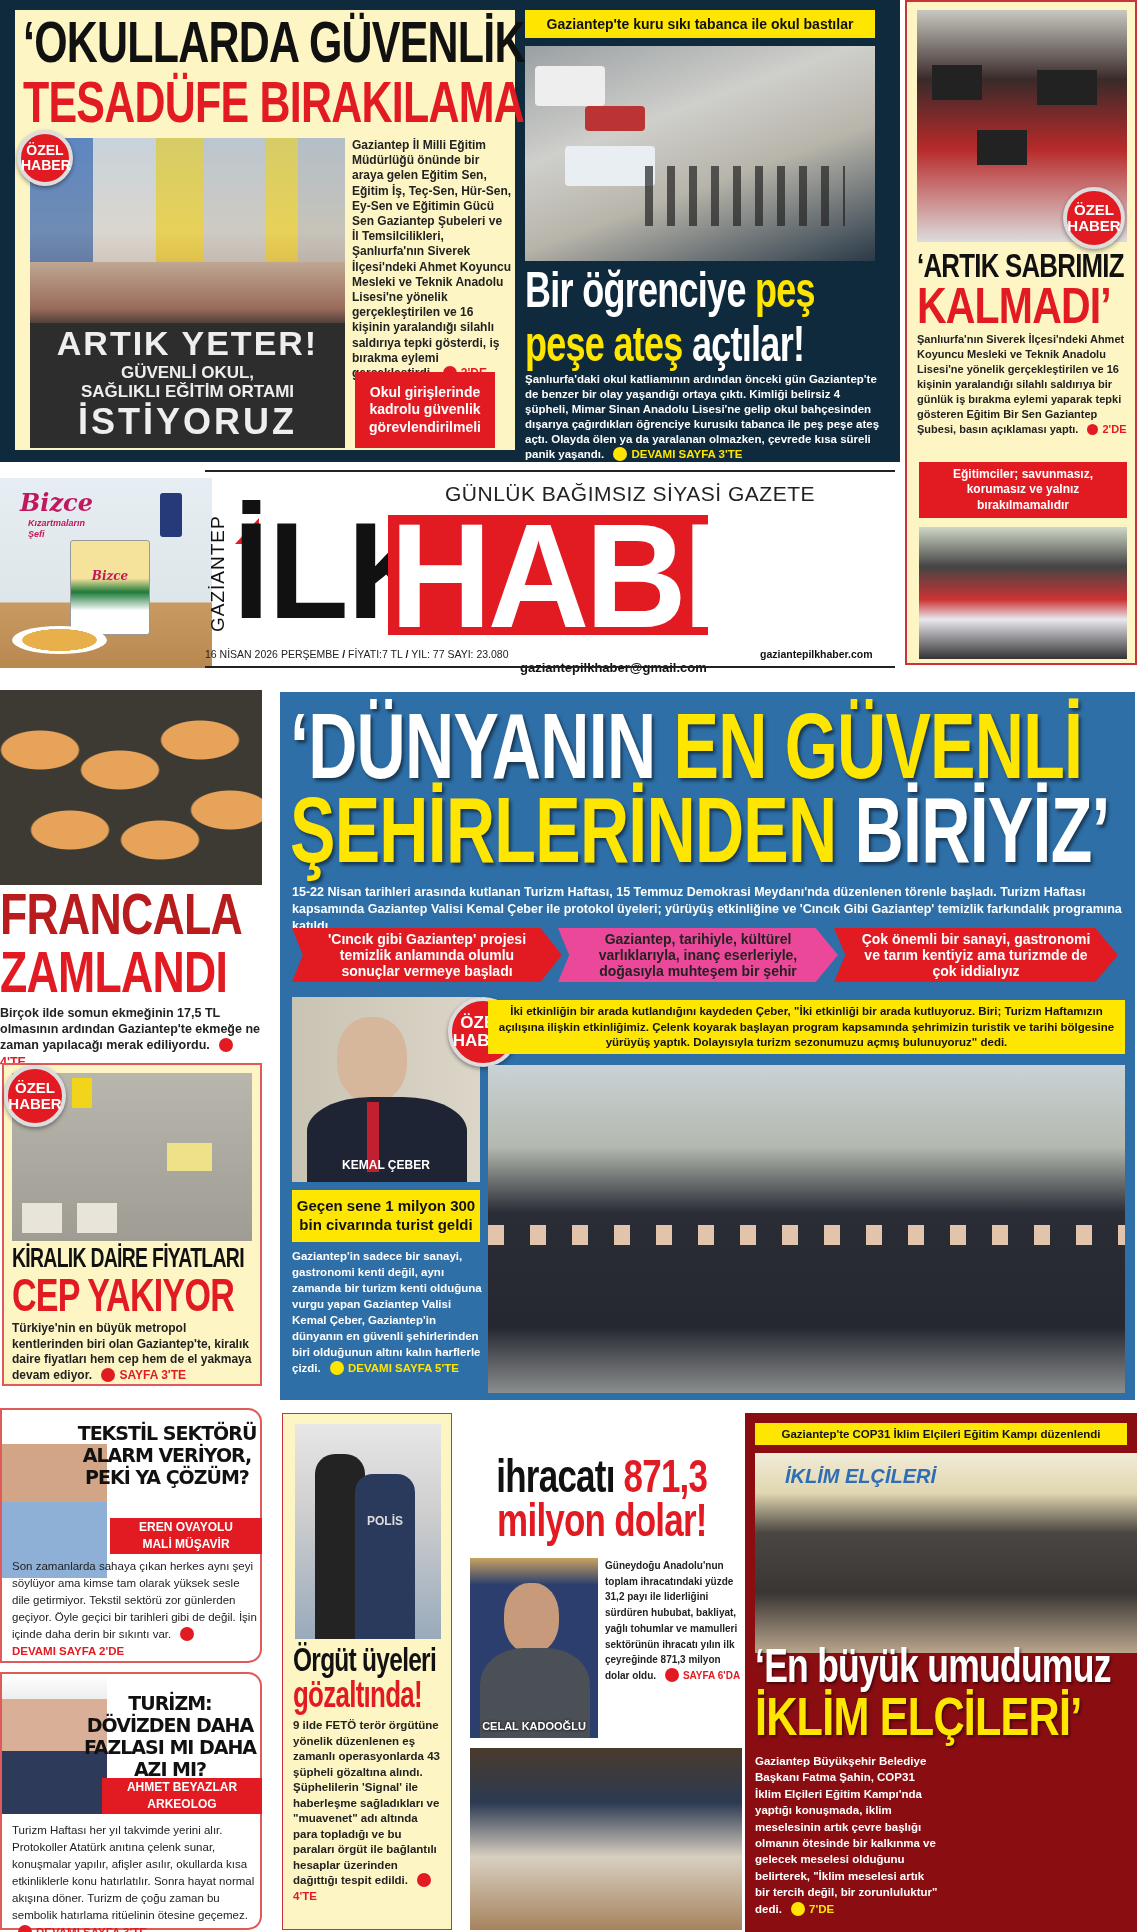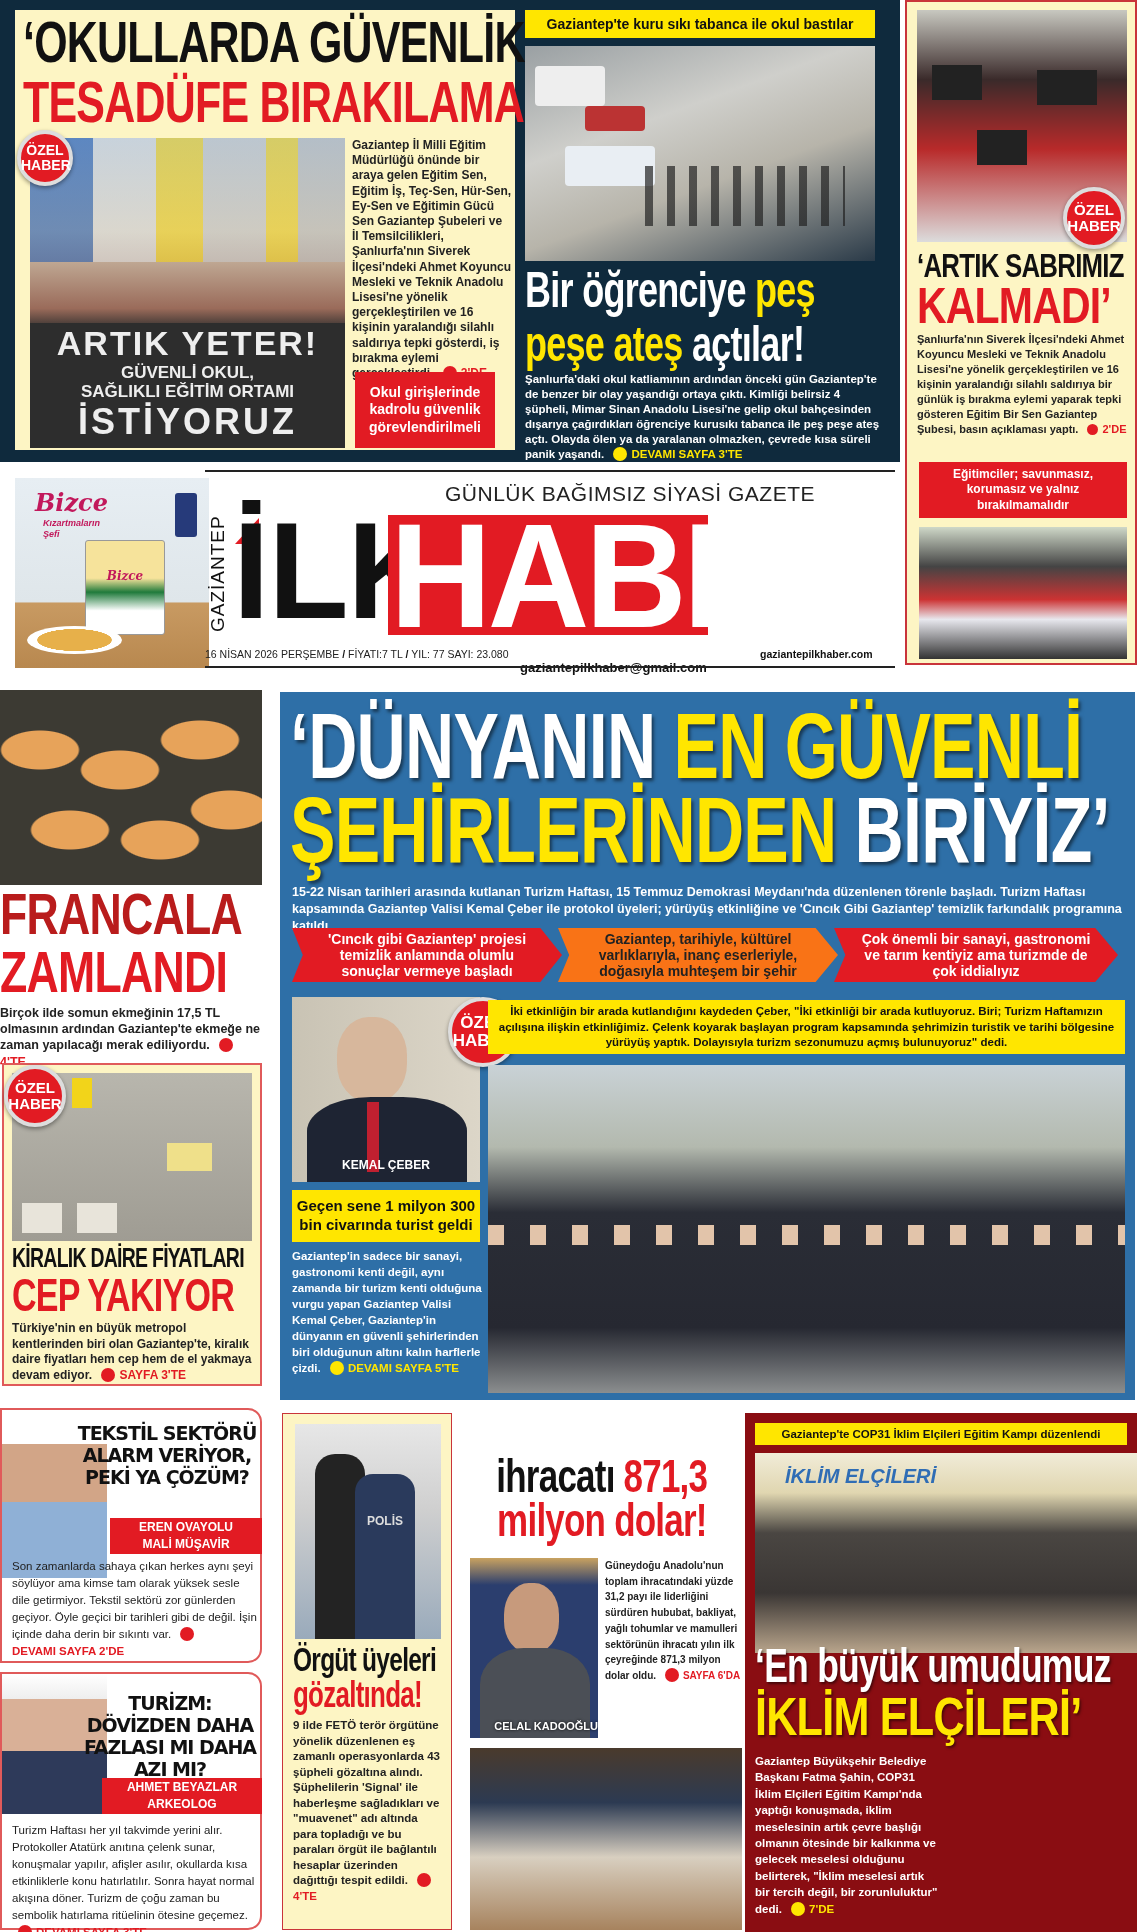--- a/index.html
+++ b/index.html
@@ -100,21 +100,21 @@
   <div class="abs" style="left:10px;top:330px;width:215px;font-size:11px;line-height:15px;color:#222;font-weight:700">
     <span>Şanlıurfa'nın Siverek İlçesi'ndeki Ahmet Koyuncu Mesleki ve Teknik Anadolu Lisesi'ne yönelik gerçekleştirilen ve 16 kişinin yaralandığı silahlı saldırıya bir günlük iş bırakma eylemi yaparak tepki gösteren Eğitim Bir Sen Gaziantep Şubesi, basın açıklaması yaptı.</span>
     <span class="dot red" style="width:11px;height:11px"></span><span class="ref" style="color:#e21b23">2'DE</span>
   </div>
   <div class="abs" style="left:12px;top:460px;width:208px;height:56px;background:#e21b23;color:#fff;font-size:12px;font-weight:700;text-align:center;display:flex;align-items:center;justify-content:center;padding:4px;line-height:1.3">
     <span>Eğitimciler; savunmasız, korumasız ve yalnız bırakılmamalıdır</span>
   </div>
   <div class="abs photo" style="left:12px;top:525px;width:208px;height:132px;background:linear-gradient(180deg,#cfd8c8 0%,#444 30%,#c33 55%,#e8e8ee 70%,#333 100%)"></div>
 </div>
 
-<div class="abs" style="left:15px;top:478px;width:194px;height:190px;background:linear-gradient(180deg,#e7eef3 0%,#dfe6ea 65%,#c89a62 66%,#b8884f 100%);overflow:hidden">
+<div class="abs" style="left:0;top:478px;width:212px;height:190px;background:linear-gradient(180deg,#e7eef3 0%,#dfe6ea 65%,#c89a62 66%,#b8884f 100%);overflow:hidden">
   <div class="abs" style="left:20px;top:10px;font-family:'DejaVu Serif',serif;font-weight:700;font-style:italic;font-size:24px;color:#c2185b">Bizce</div>
   <div class="abs" style="left:28px;top:40px;width:60px;font-size:9px;font-style:italic;font-weight:700;color:#c2185b;line-height:11px">Kızartmaların Şefi</div>
   <div class="abs" style="left:70px;top:62px;width:80px;height:95px;background:linear-gradient(180deg,#f6e39b 0%,#f6e39b 40%,#1f7a3b 55%,#fff 75%,#fff 100%);border:1px solid #999;border-radius:3px">
     <div style="font-family:'DejaVu Serif',serif;font-style:italic;font-weight:700;color:#c2185b;font-size:12px;text-align:center;margin-top:28px">Bizce</div>
   </div>
   <div class="abs" style="left:160px;top:15px;width:22px;height:44px;background:#263a7a;border-radius:3px"></div>
   <div class="abs" style="left:12px;top:148px;width:95px;height:28px;border-radius:50%;background:radial-gradient(#e7b04a 0 55%,#fff 56%)"></div>
 </div>
 
 <div class="abs masthead">
@@ -168,21 +168,21 @@
 <div class="abs blue">
   <div class="abs cond" style="left:10px;top:8px;width:840px;font-size:92px;line-height:92px;color:#fff;text-shadow:3px 3px 4px rgba(0,0,0,.5)">
     <span class="hl" style="transform:scaleX(.74)"><span>‘DÜNYANIN</span> <span style="color:#ffe600">EN GÜVENLİ</span></span>
   </div>
   <div class="abs cond" style="left:10px;top:92px;width:840px;font-size:92px;line-height:92px;color:#fff;text-shadow:3px 3px 4px rgba(0,0,0,.5)">
     <span class="hl" style="transform:scaleX(.74)"><span style="color:#ffe600">ŞEHİRLERİNDEN</span> <span>BİRİYİZ’</span></span>
   </div>
   <div class="abs" style="left:12px;top:192px;width:830px;font-size:12.5px;line-height:17px;font-weight:700;color:#fff">15-22 Nisan tarihleri arasında kutlanan Turizm Haftası, 15 Temmuz Demokrasi Meydanı'nda düzenlenen törenle başladı. Turizm Haftası kapsamında Gaziantep Valisi Kemal Çeber ile protokol üyeleri; yürüyüş etkinliğine ve 'Cıncık Gibi Gaziantep' temizlik farkındalık programına katıldı.</div>
   <div class="abs arrows" style="left:12px;top:236px;width:830px">
     <div class="arrow" style="width:270px;background:#e21b23;color:#fff">'Cıncık gibi Gaziantep' projesi temizlik anlamında olumlu sonuçlar vermeye başladı</div>
-    <div class="arrow" style="width:280px;background:#f97316;color:#222;margin-left:-4px">Gaziantep, tarihiyle, kültürel varlıklarıyla, inanç eserleriyle, doğasıyla muhteşem bir şehir</div>
+    <div class="arrow" style="width:280px;background:#ec4899;color:#222;margin-left:-4px">Gaziantep, tarihiyle, kültürel varlıklarıyla, inanç eserleriyle, doğasıyla muhteşem bir şehir</div>
     <div class="arrow" style="width:284px;background:#e21b23;color:#fff;margin-left:-4px">Çok önemli bir sanayi, gastronomi ve tarım kentiyiz ama turizmde de çok iddialıyız</div>
   </div>
   <div class="abs photo" style="left:12px;top:305px;width:188px;height:185px;background:linear-gradient(90deg,#c9c3b4 0%,#dcd6c8 100%)">
     <div class="abs" style="left:45px;top:20px;width:70px;height:85px;border-radius:45%;background:#d7b79c"></div>
     <div class="abs" style="left:15px;top:100px;width:160px;height:85px;border-radius:40% 40% 0 0;background:#1e2433"></div>
     <div class="abs" style="left:75px;top:105px;width:12px;height:70px;background:#c02030"></div>
     <div class="abs" style="left:0;bottom:10px;width:188px;text-align:center;color:#fff;font-weight:700;font-size:12px">KEMAL ÇEBER</div>
   </div>
   <div class="ozel" style="left:168px;top:305px;width:70px;height:70px;font-size:17px;padding-top:13px">
     <div>ÖZEL</div>
@@ -241,21 +241,21 @@
     <span class="dot red"></span><span class="ref" style="color:#e21b23">4'TE</span>
   </div>
 </div>
 
 <div class="abs" style="left:462px;top:1408px;width:280px;height:522px">
   <div class="abs cond" style="left:0;top:44px;width:280px;text-align:center;font-size:46px;line-height:48px"><span class="hlc" style="transform:scaleX(.76)"><span style="color:#111">ihracatı</span> <span style="color:#e21b23">871,3</span></span></div>
   <div class="abs cond" style="left:0;top:88px;width:280px;text-align:center;font-size:46px;line-height:48px;color:#e21b23"><span class="hlc" style="transform:scaleX(.76)">milyon dolar!</span></div>
   <div class="abs photo" style="left:8px;top:150px;width:128px;height:180px;background:linear-gradient(180deg,#c9a260 0%,#2b3e6e 15%,#2b3e6e 100%)">
     <div class="abs" style="left:34px;top:25px;width:55px;height:70px;border-radius:45%;background:#c79a7c"></div>
     <div class="abs" style="left:10px;top:90px;width:110px;height:90px;border-radius:40% 40% 0 0;background:#4b4f56"></div>
-    <div class="abs" style="left:0;bottom:6px;width:128px;text-align:right;color:#fff;font-weight:700;font-size:11px;text-shadow:0 0 3px #000">CELAL KADOOĞLU</div>
+    <div class="abs" style="left:0;bottom:6px;width:128px;text-align:center;color:#fff;font-weight:700;font-size:11px;text-shadow:0 0 3px #000">CELAL KADOOĞLU</div>
   </div>
   <div class="abs" style="left:143px;top:150px;width:136px;font-size:10px;line-height:15.7px;font-weight:700;color:#222">
     <span>Güneydoğu Anadolu'nun toplam ihracatındaki yüzde 31,2 payı ile liderliğini sürdüren hububat, bakliyat, yağlı tohumlar ve mamulleri sektörünün ihracatı yılın ilk çeyreğinde 871,3 milyon dolar oldu.</span>
     <span class="dot red"></span><span class="ref" style="color:#e21b23">SAYFA 6'DA</span>
   </div>
   <div class="abs photo" style="left:8px;top:340px;width:272px;height:182px;background:linear-gradient(180deg,#4a3a2c 0%,#2c3a52 30%,#d8cfc0 60%,#a7835e 100%)"></div>
 </div>
 
 <div class="abs" style="left:745px;top:1413px;width:392px;height:519px;background:#8a0d12">
   <div class="abs" style="left:10px;top:10px;width:372px;height:22px;background:#ffe600;color:#111;font-weight:700;font-size:11.5px;line-height:22px;text-align:center">

